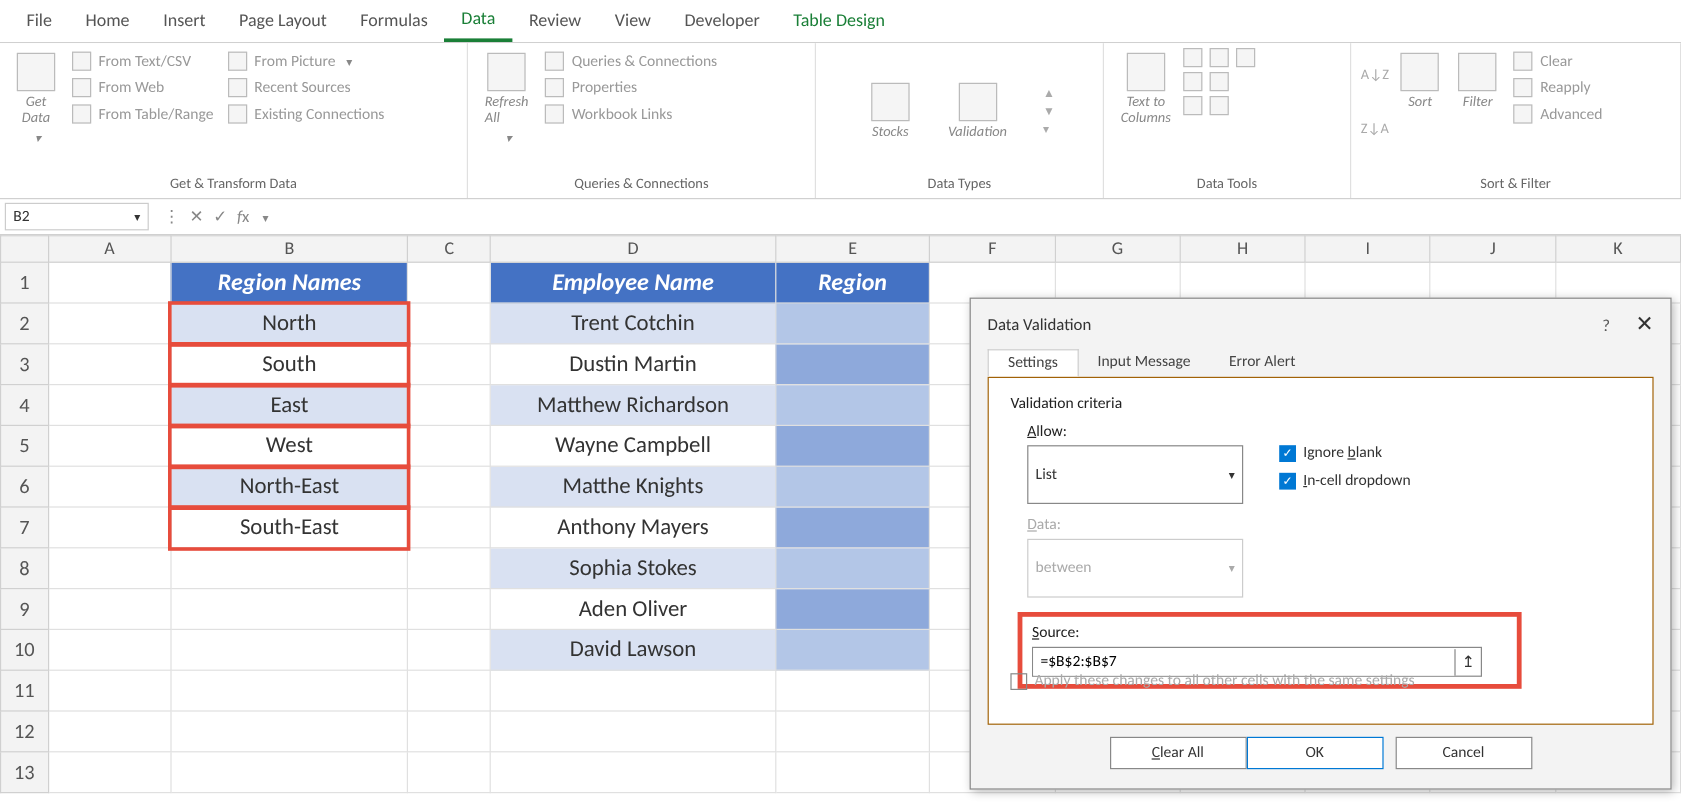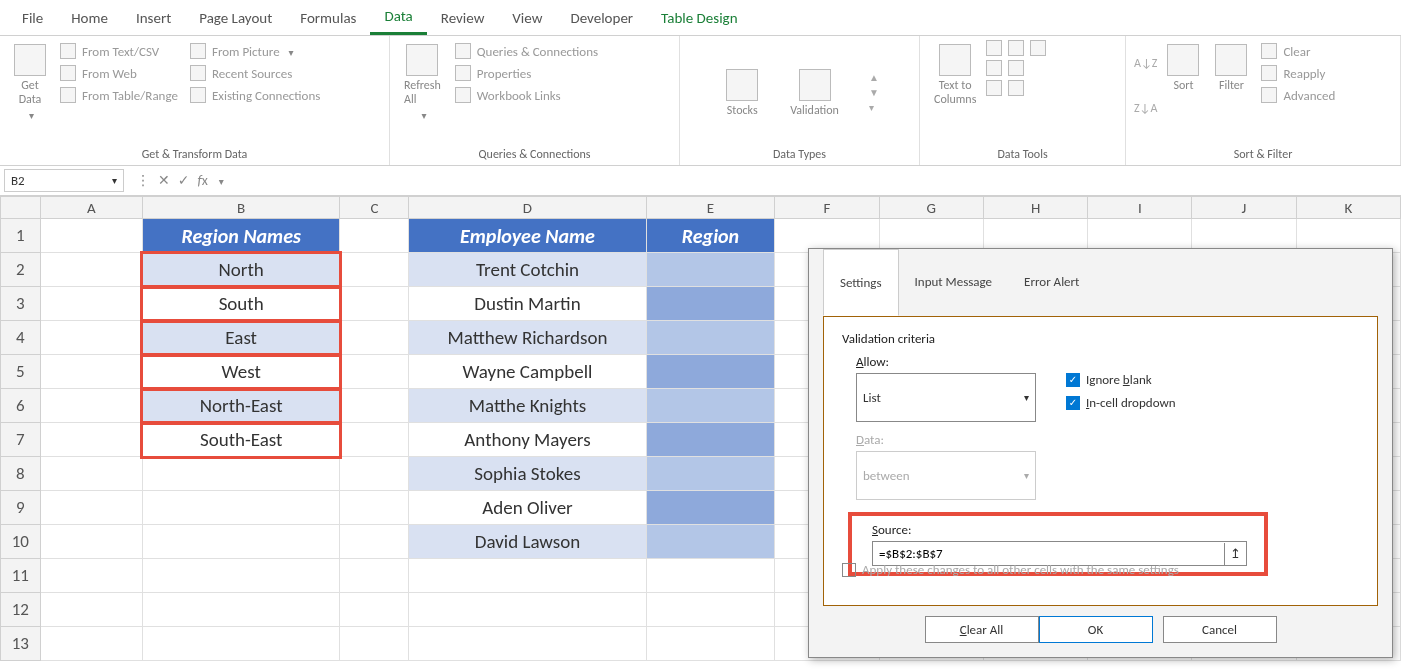--- a/index.html
+++ b/index.html
@@ -10,21 +10,21 @@
 .tab { padding: 7px 14px; font-size: 15px; color: #555; cursor: pointer; text-align: center; }
 .tab.active { color: #1a7f37; border-bottom: 3px solid #1a7f37; font-weight: 500; }
 .tab.contextual { color: #1a7f37; }
 
 
 .ribbon { display: flex; height: 130px; border-bottom: 1px solid #d0d0d0; position: relative; background: #fff; }
 .ribbon-group { display: flex; flex-direction: column; border-right: 1px solid #e0e0e0; padding: 4px 8px 2px; }
 .ribbon-group-content { flex: 1; display: flex; align-items: flex-start; gap: 4px; color: #b0b0b0; }
 .ribbon-group-label { text-align: center; font-size: 12px; color: #666; padding: 2px 0; }
 .rcol { display: flex; flex-direction: column; gap: 0; }
-.big-btn { display: flex; flex-direction: column; align-items: center; justify-content: center; padding: 4px 6px; font-size: 12px; color: #888; gap: 2px; cursor: pointer; }
+.big-btn { display: flex; flex-direction: column; align-items: center; justify-content: center; padding: 4px 6px; font-size: 12px; color: #888; gap: 2px; cursor: pointer; font-style: italic; }
 .small-btn { display: flex; align-items: center; gap: 6px; font-size: 13px; color: #999; padding: 3px 4px; cursor: pointer; white-space: nowrap; }
 .ico { display: inline-block; width: 16px; height: 16px; border: 1px solid #bbb; background: #f5f5f5; }
 .ico-lg { width: 32px; height: 32px; }
 
 
 .formula-bar { display: flex; align-items: center; height: 30px; border-bottom: 1px solid #d0d0d0; }
 .name-box { width: 120px; border: 1px solid #ccc; padding: 3px 6px; font-size: 13px; display: flex; justify-content: space-between; align-items: center; margin: 0 4px; }
 .fx-area { display: flex; align-items: center; gap: 8px; padding: 0 8px; color: #888; }
 
 
@@ -44,34 +44,34 @@
 
 .marching { outline: 2px dashed #217346; outline-offset: -2px; }
 .red-annot { outline: 3px solid #e74c3c; outline-offset: -1px; }
 
 
 .dialog { position: absolute; left: 808px; top: 248px; width: 585px; height: 410px; background: #f3f3f3; border: 1px solid #888; box-shadow: 2px 2px 8px rgba(0,0,0,.3); font-size: 13px; }
 .dialog-title { display: flex; justify-content: space-between; align-items: center; padding: 10px 14px; font-size: 14px; }
 .dialog-title .dquestion { font-size: 14px; color: #555; margin-right: 18px; }
 .dialog-title .dclose { font-size: 18px; cursor: pointer; }
 .dialog-tabs { display: flex; margin: 0 14px; }
-.dtab { padding: 25px 16px; font-size: 13px; color: #444; cursor: pointer; }
+.dtab { padding: 3px 16px; font-size: 13px; color: #444; cursor: pointer; }
 .dtab.active { background: #fff; border: 1px solid #ccc; border-bottom: 1px solid #fff; }
 .dialog-body { background: #fff; margin: 0 14px 10px; padding: 14px 18px 10px; border: 1px solid #a16207; height: 290px; position: relative; }
 .label { font-size: 13px; color: #222; margin-bottom: 4px; }
 .label u { text-decoration: underline; }
 .combo { display: flex; justify-content: space-between; align-items: center; border: 1px solid #888; background: #fff; padding: 16px 6px; width: 180px; font-size: 13px; }
 .combo.disabled { color: #aaa; border-color: #ccc; }
 .chk { display: flex; align-items: center; gap: 6px; font-size: 13px; }
 .chk-box { width: 14px; height: 14px; background: #0078d4; color: #fff; display: flex; align-items: center; justify-content: center; font-size: 10px; }
 .chk-empty { width: 14px; height: 14px; border: 1px solid #888; }
 .src-row { display: flex; align-items: center; border: 1px solid #888; background: #fff; width: 375px; }
 .src-row input { border: none; outline: none; flex: 1; padding: 4px 6px; font-size: 13px; font-family: Calibri; }
 .src-btn { width: 22px; height: 22px; border-left: 1px solid #888; display: flex; align-items: center; justify-content: center; cursor: pointer; }
-.red-box { border: 4px solid #e74c3c; padding: 6px 20px; }
+.red-box { border: 4px solid #e74c3c; padding: 6px 8px; }
 .dialog-footer { display: flex; justify-content: center; padding: 0 14px 12px; gap: 0; }
 .dlg-btn { border: 1px solid #888; background: #fff; padding: 5px 0; width: 114px; text-align: center; font-size: 13px; cursor: pointer; }
 .dlg-btn.primary { border: 1px solid #0078d4; }
 
 .chev::after { content: "▾"; font-size: 10px; color: #888; margin-left: 3px; }
 </style>
 </head>
 <body>
 
 <div class="tabs">
@@ -463,20 +463,27 @@
           <td class="cell"></td>
           <td class="cell"></td>
           <td class="cell"></td>
           <td class="cell"></td>
         </tr>
 </tbody>
     </table>
 </div>
 
 <div class="dialog">
+  <div class="dialog-title">
+    <span>Data Validation</span>
+    <div>
+      <span class="dquestion">?</span>
+      <span class="dclose">✕</span>
+    </div>
+  </div>
   <div class="dialog-tabs">
     <div class="dtab active">Settings</div>
     <div class="dtab">Input Message</div>
     <div class="dtab">Error Alert</div>
   </div>
   <div class="dialog-body">
     <div class="label">Validation criteria</div>
     <div style="display:flex;gap:30px;margin:8px 0 0 14px">
       <div>
         <div class="label"><u>A</u>llow:</div>

